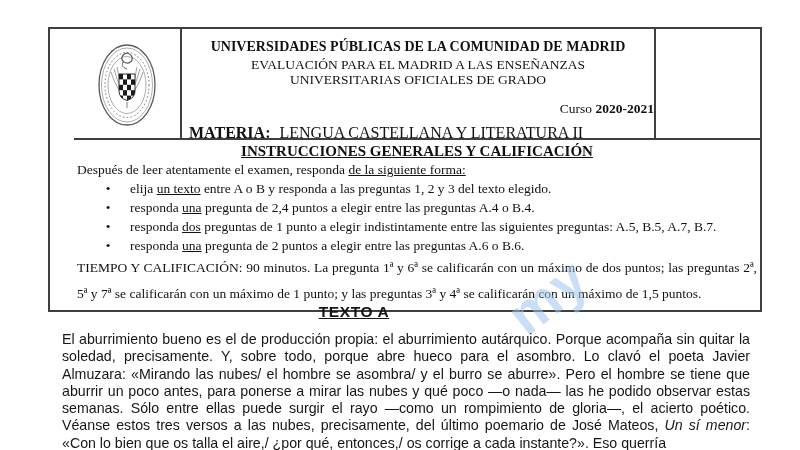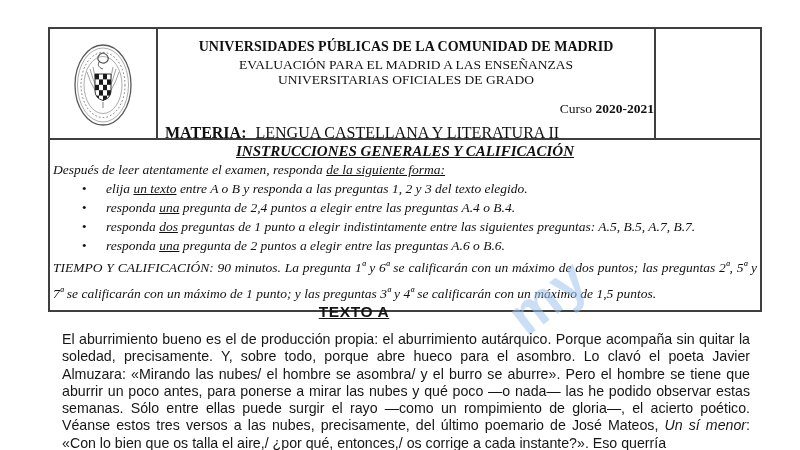--- a/index.html
+++ b/index.html
@@ -4,42 +4,42 @@
 <style>
   html,body { margin:0; padding:0; }
   .page {
     position:relative; width:800px; height:450px;
     background:#ffffff; overflow:hidden;
     font-family:"Liberation Serif", serif; color:#111;
   }
   
   .exam-table {
     position:absolute; left:48px; top:27px; width:714px;
-    box-sizing:border-box; border:2px solid #3f3f3f;
+    box-sizing:border-box; border:2px solid #3f3f3f;padding-left:24px;
   }
   .header-row { display:flex; height:109px; }
   .logo-cell {
     width:108px; box-sizing:border-box; border-right:2px solid #3f3f3f;
     display:flex; align-items:center; justify-content:center;
   }
   .title-cell {
     flex:1; box-sizing:border-box; border-right:2px solid #3f3f3f;
     text-align:center; padding-top:10px; font-size:13.5px; line-height:15.5px;
   }
   .org1 { font-weight:bold; font-size:14px; margin-bottom:2px; }
   .curso-line { margin-top:13px;text-align:right; }
   .curso-value { font-weight:bold; }
   .materia-line { text-align:left; padding-left:7px; margin-top:9px; font-size:16px; }
   .materia-label { font-weight:bold; }
   .materia-value { padding-left:9px; }
   .right-cell { width:104px; }
   
   .instructions {
     border-top:2px solid #3f3f3f; padding:2px 3px 3px 3px;
-    font-size:13.5px; line-height:18px;font-style:italic;
+    font-size:13.5px; line-height:18px;
   }
   .ins-title {
     text-align:center; font-weight:bold; font-size:15px;
     text-decoration:underline; line-height:19px;
   }
   .u { text-decoration:underline; }
   .bullet { display:flex; line-height:19px; }
   .bullet-dot { flex:0 0 10px; margin-left:26px; text-align:center; }
   .bullet-text { padding-left:17px; }
   .tiempo { text-align:justify; line-height:26px; }

